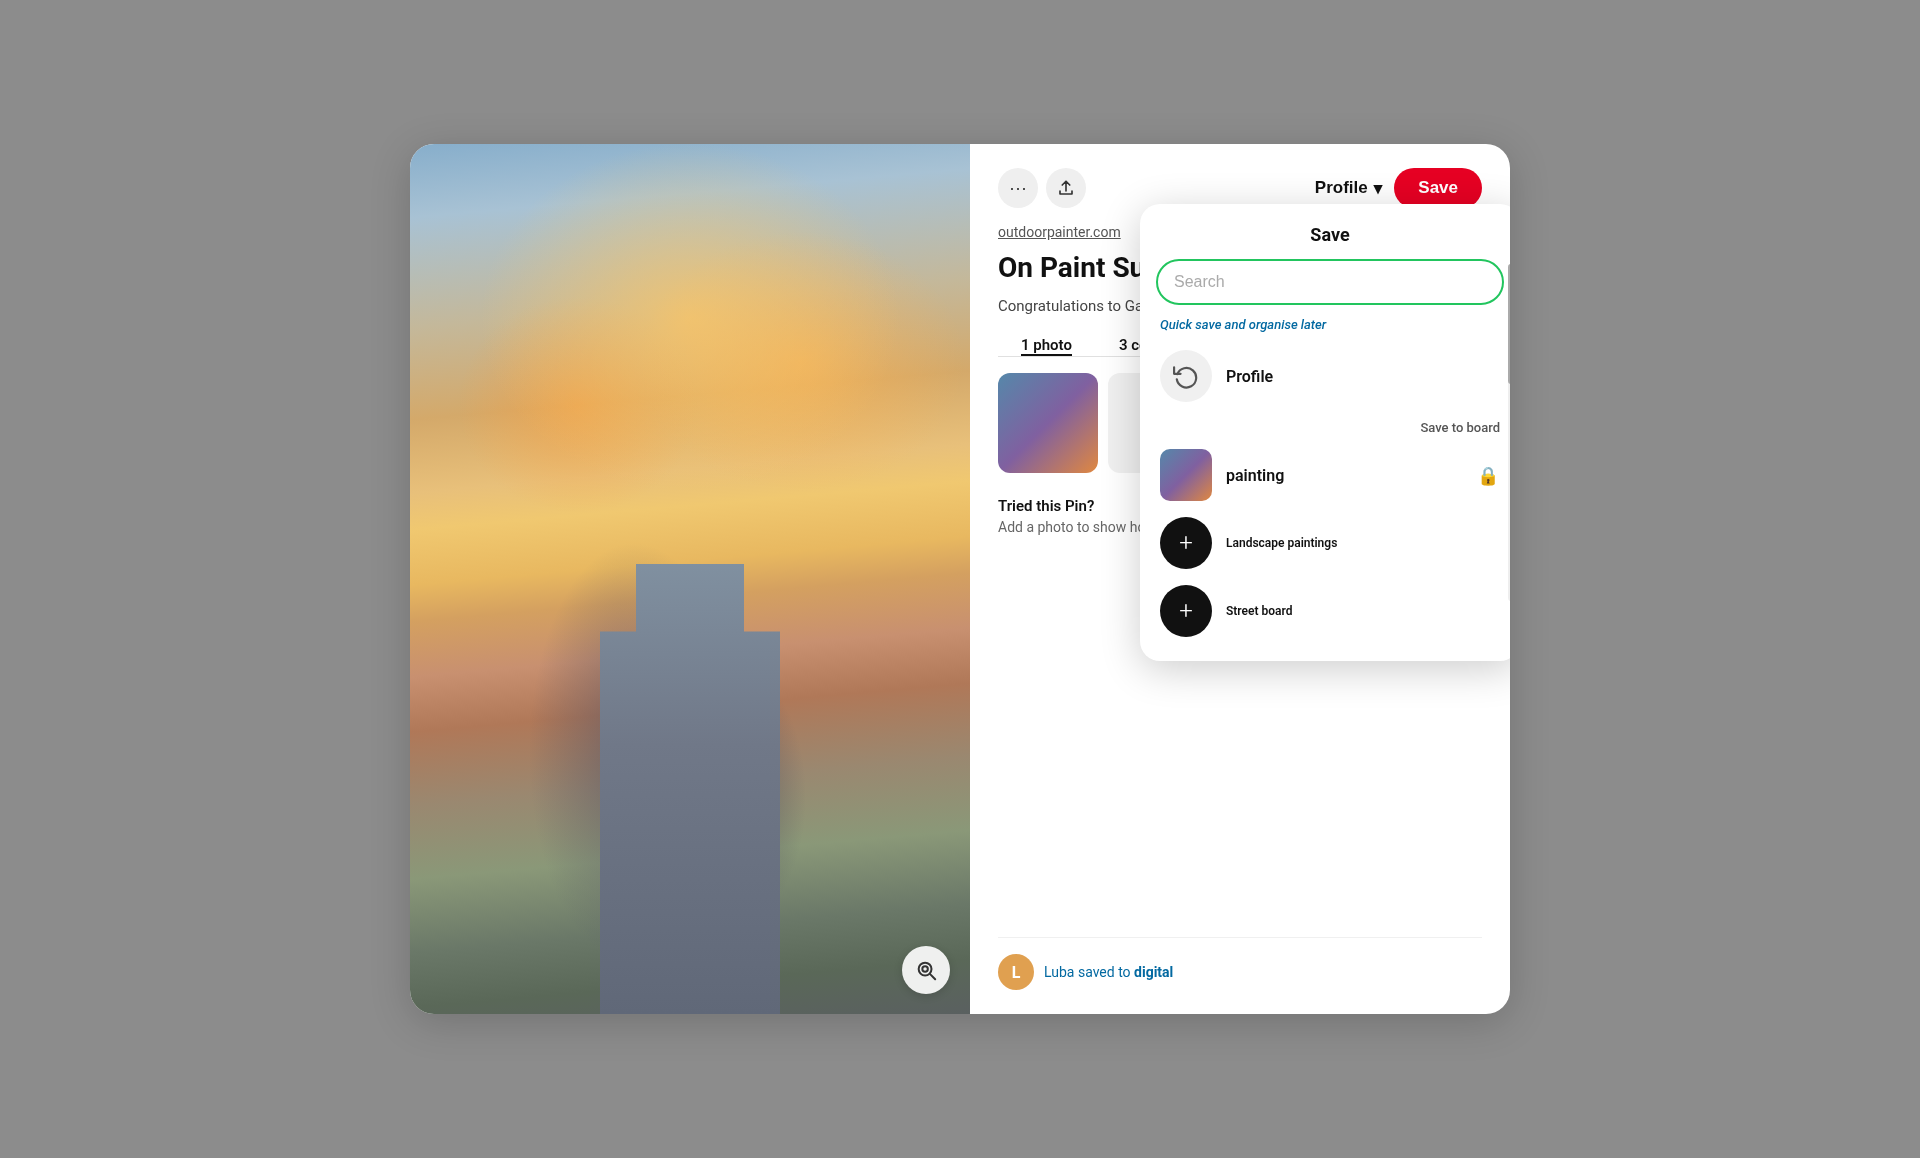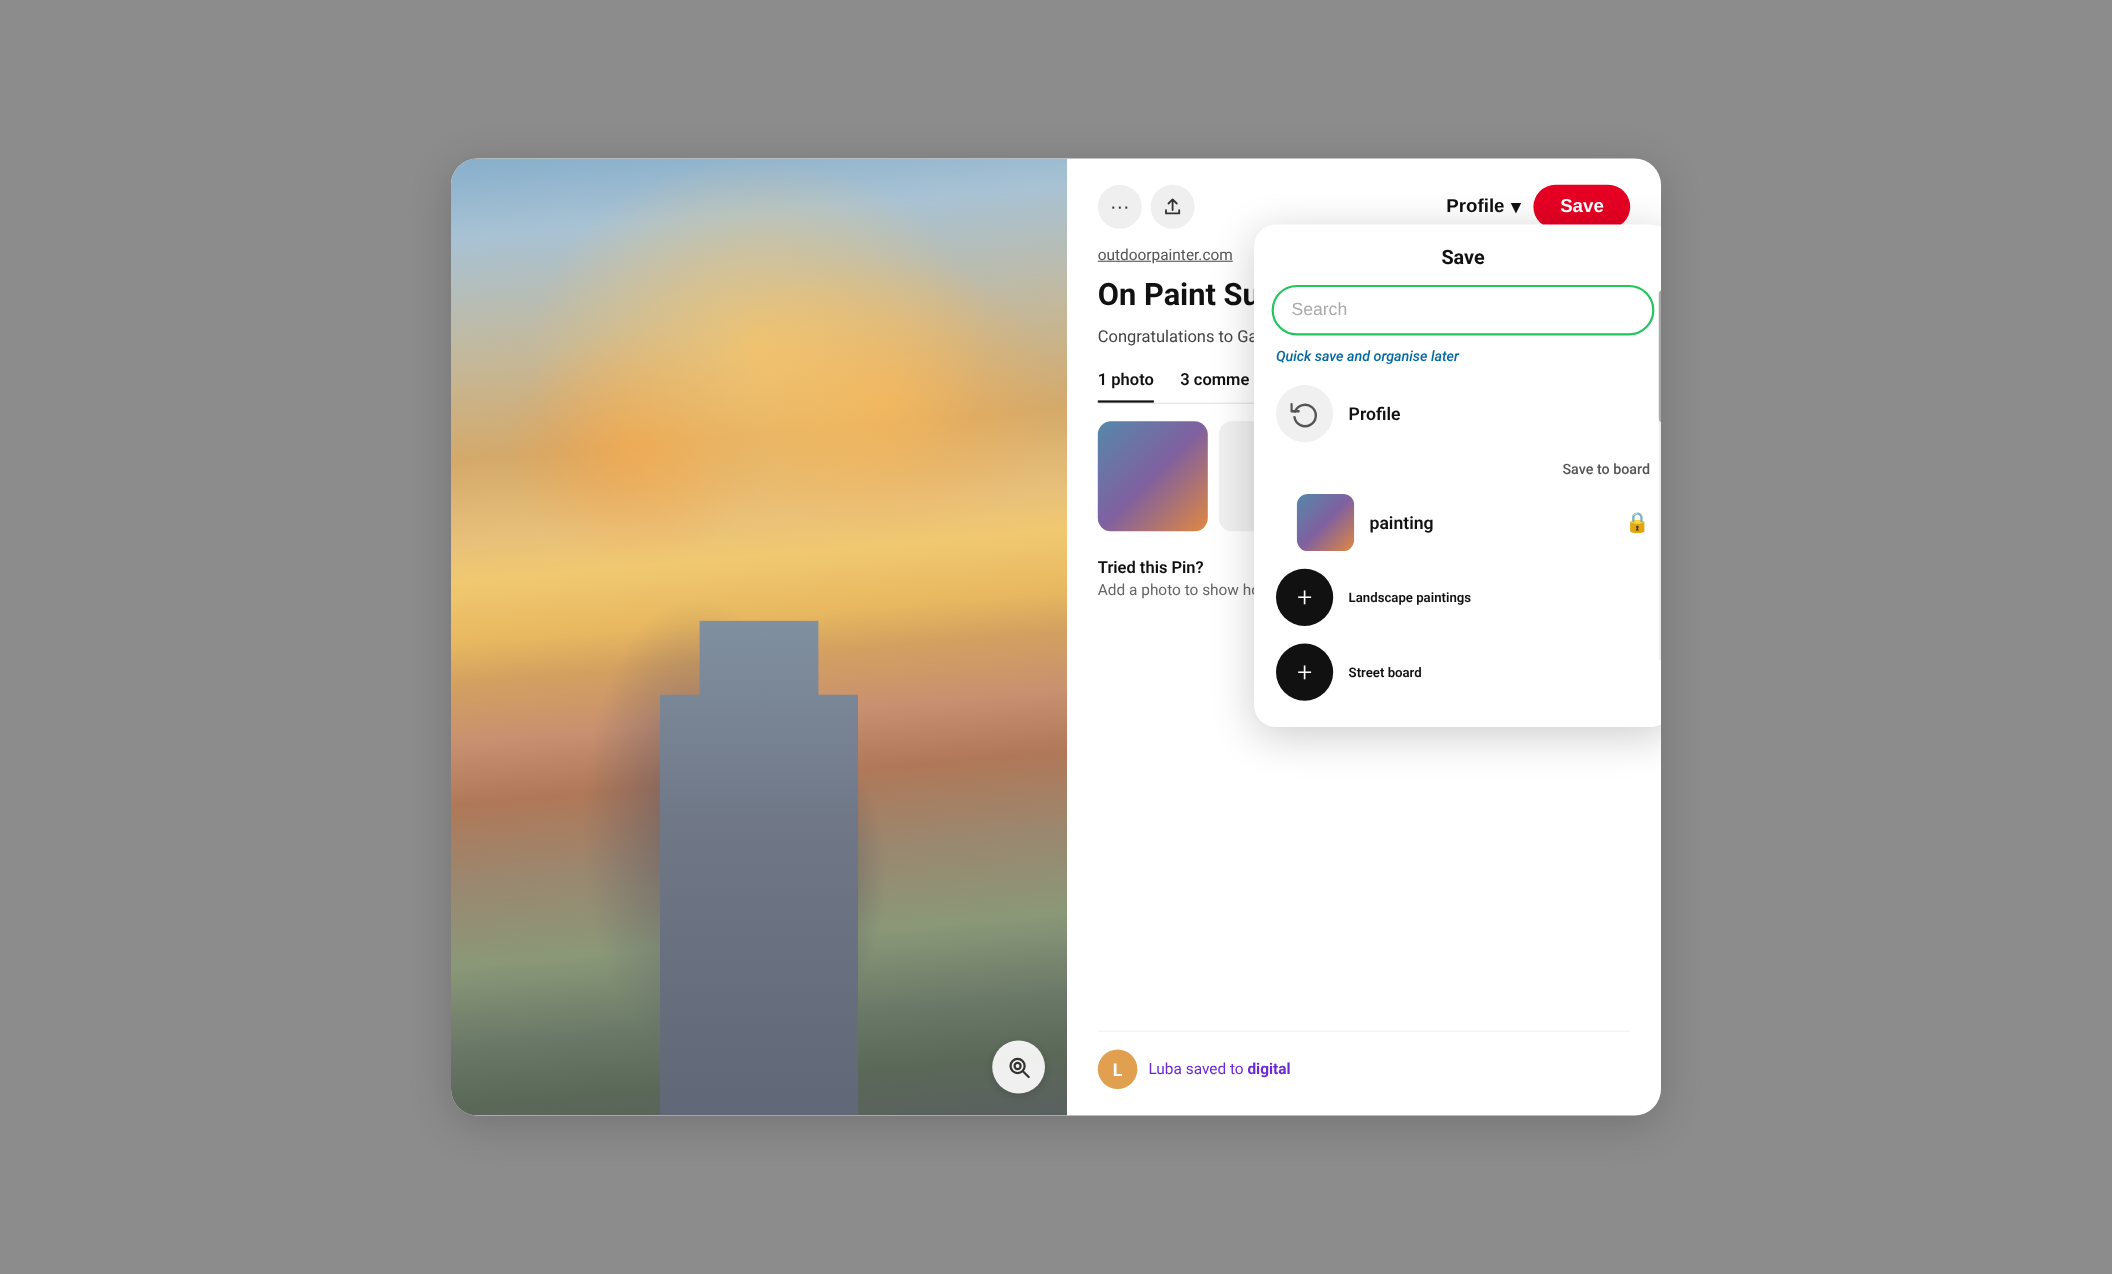--- a/index.html
+++ b/index.html
@@ -182,24 +182,24 @@
     }
     .pin-tabs {
       display: flex;
       gap: 24px;
       border-bottom: 1px solid #e0e0e0;
       margin-bottom: 16px;
     }
     .pin-tab {
       font-size: 15px;
       font-weight: 600;
-      padding-bottom: 10px;
       cursor: pointer;
       color: #111;
       border-bottom: 2px solid transparent;
+      margin-left: 23px;
     }
     .pin-tab.active {
       border-bottom: 2px solid #111;
     }
     .pin-photo-row {
       display: flex;
       gap: 10px;
       margin-bottom: 20px;
     }
     .pin-thumb {
@@ -245,21 +245,21 @@
       background: #e0a050;
       display: flex;
       align-items: center;
       justify-content: center;
       font-weight: 700;
       color: #fff;
       font-size: 16px;
     }
     .footer-text {
       font-size: 14px;
-      color: #6d28d9;
+      color: #0369a1;
     }
     .footer-text strong {
       font-weight: 700;
     }
 
     
     .save-dropdown {
       position: absolute;
       top: 60px;
       right: -10px;
@@ -338,21 +338,20 @@
       align-items: center;
       gap: 14px;
       padding: 8px 20px;
       cursor: pointer;
       justify-content: space-between;
     }
     .board-row-left {
       display: flex;
       align-items: center;
       gap: 14px;
-      margin-left: 19px;
     }
     .board-thumb {
       width: 52px;
       height: 52px;
       border-radius: 10px;
       background: linear-gradient(135deg, #5588AA 0%, #8060A0 50%, #E08840 100%);
       flex-shrink: 0;
     }
     .board-name {
       font-size: 16px;

